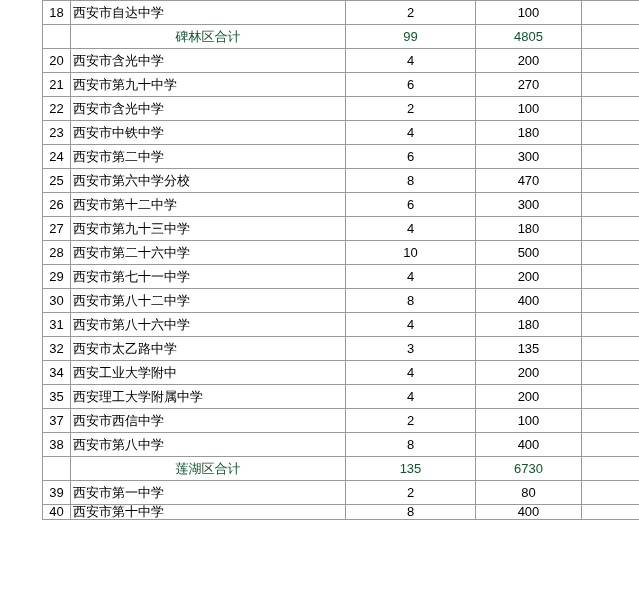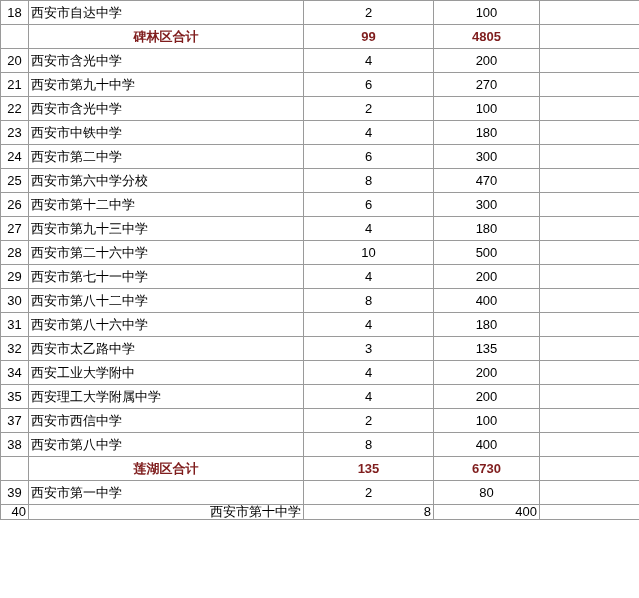--- a/index.html
+++ b/index.html
@@ -10,20 +10,21 @@
   body {
     width: 639px;
     height: 598px;
     font-family: "Liberation Sans", sans-serif;
     overflow: hidden;
   }
   #sheet {
     width: 557px;
     height: 598px;
     position: relative;
+    padding-left: 42px;
   }
   table.grid {
     border-collapse: collapse;
     table-layout: fixed;
     width: 639px;
     font-size: 13px;
     color: #000000;
   }
   table.grid col.c-num   { width: 28px; }
   table.grid col.c-name  { width: 275px; }
@@ -49,32 +50,31 @@
     margin-left: 41px;
   }
   td.val {
     text-align: center;
   }
   td.empty {
     text-align: center;
   }
   tr.total td.name,
   tr.total td.val {
-    color: #7f1d1d;
-    font-weight: bold;
+    color: #14532d;
+    font-weight: normal;
   }
   tr.total td.name {
     text-align: center;
   }
   
   tr.clipped td {
     height: 14px;
     line-height: 14px;
     overflow: hidden;
-    text-align: right;
   }
 </style>
 </head>
 <body>
 
 <div id="sheet">
   <table class="grid">
     <colgroup>
       <col class="c-num">
       <col class="c-name">

